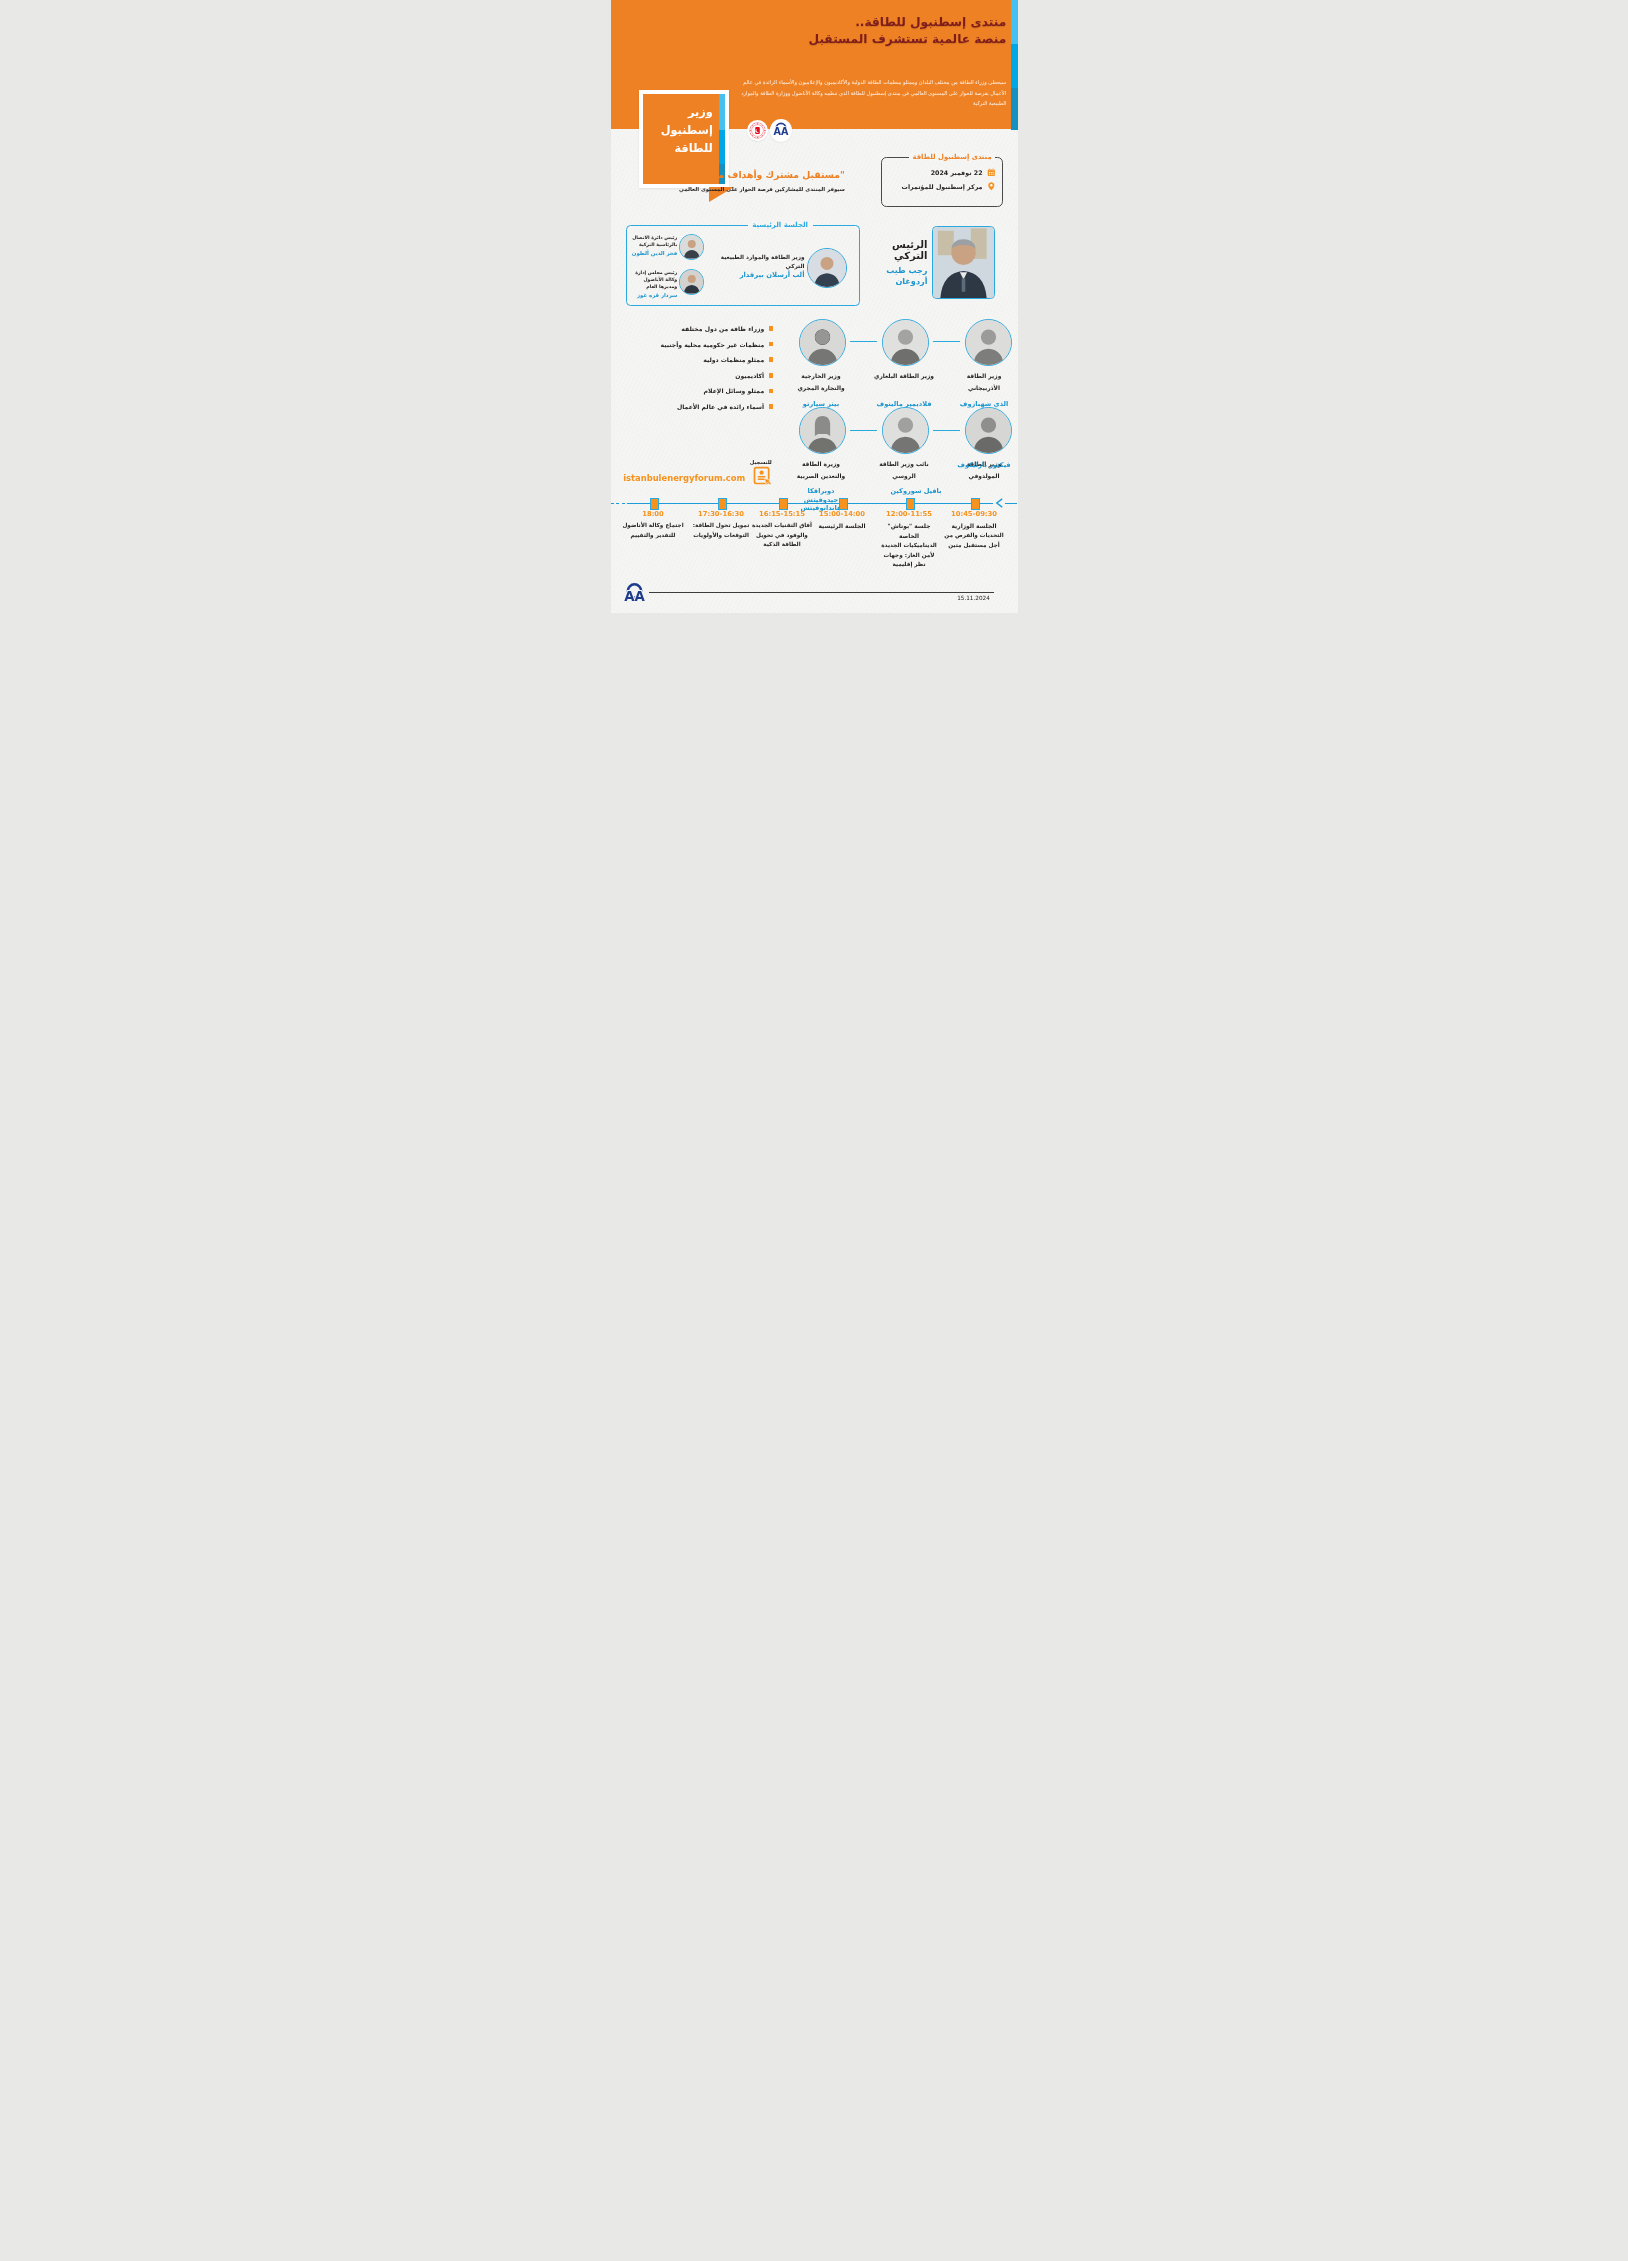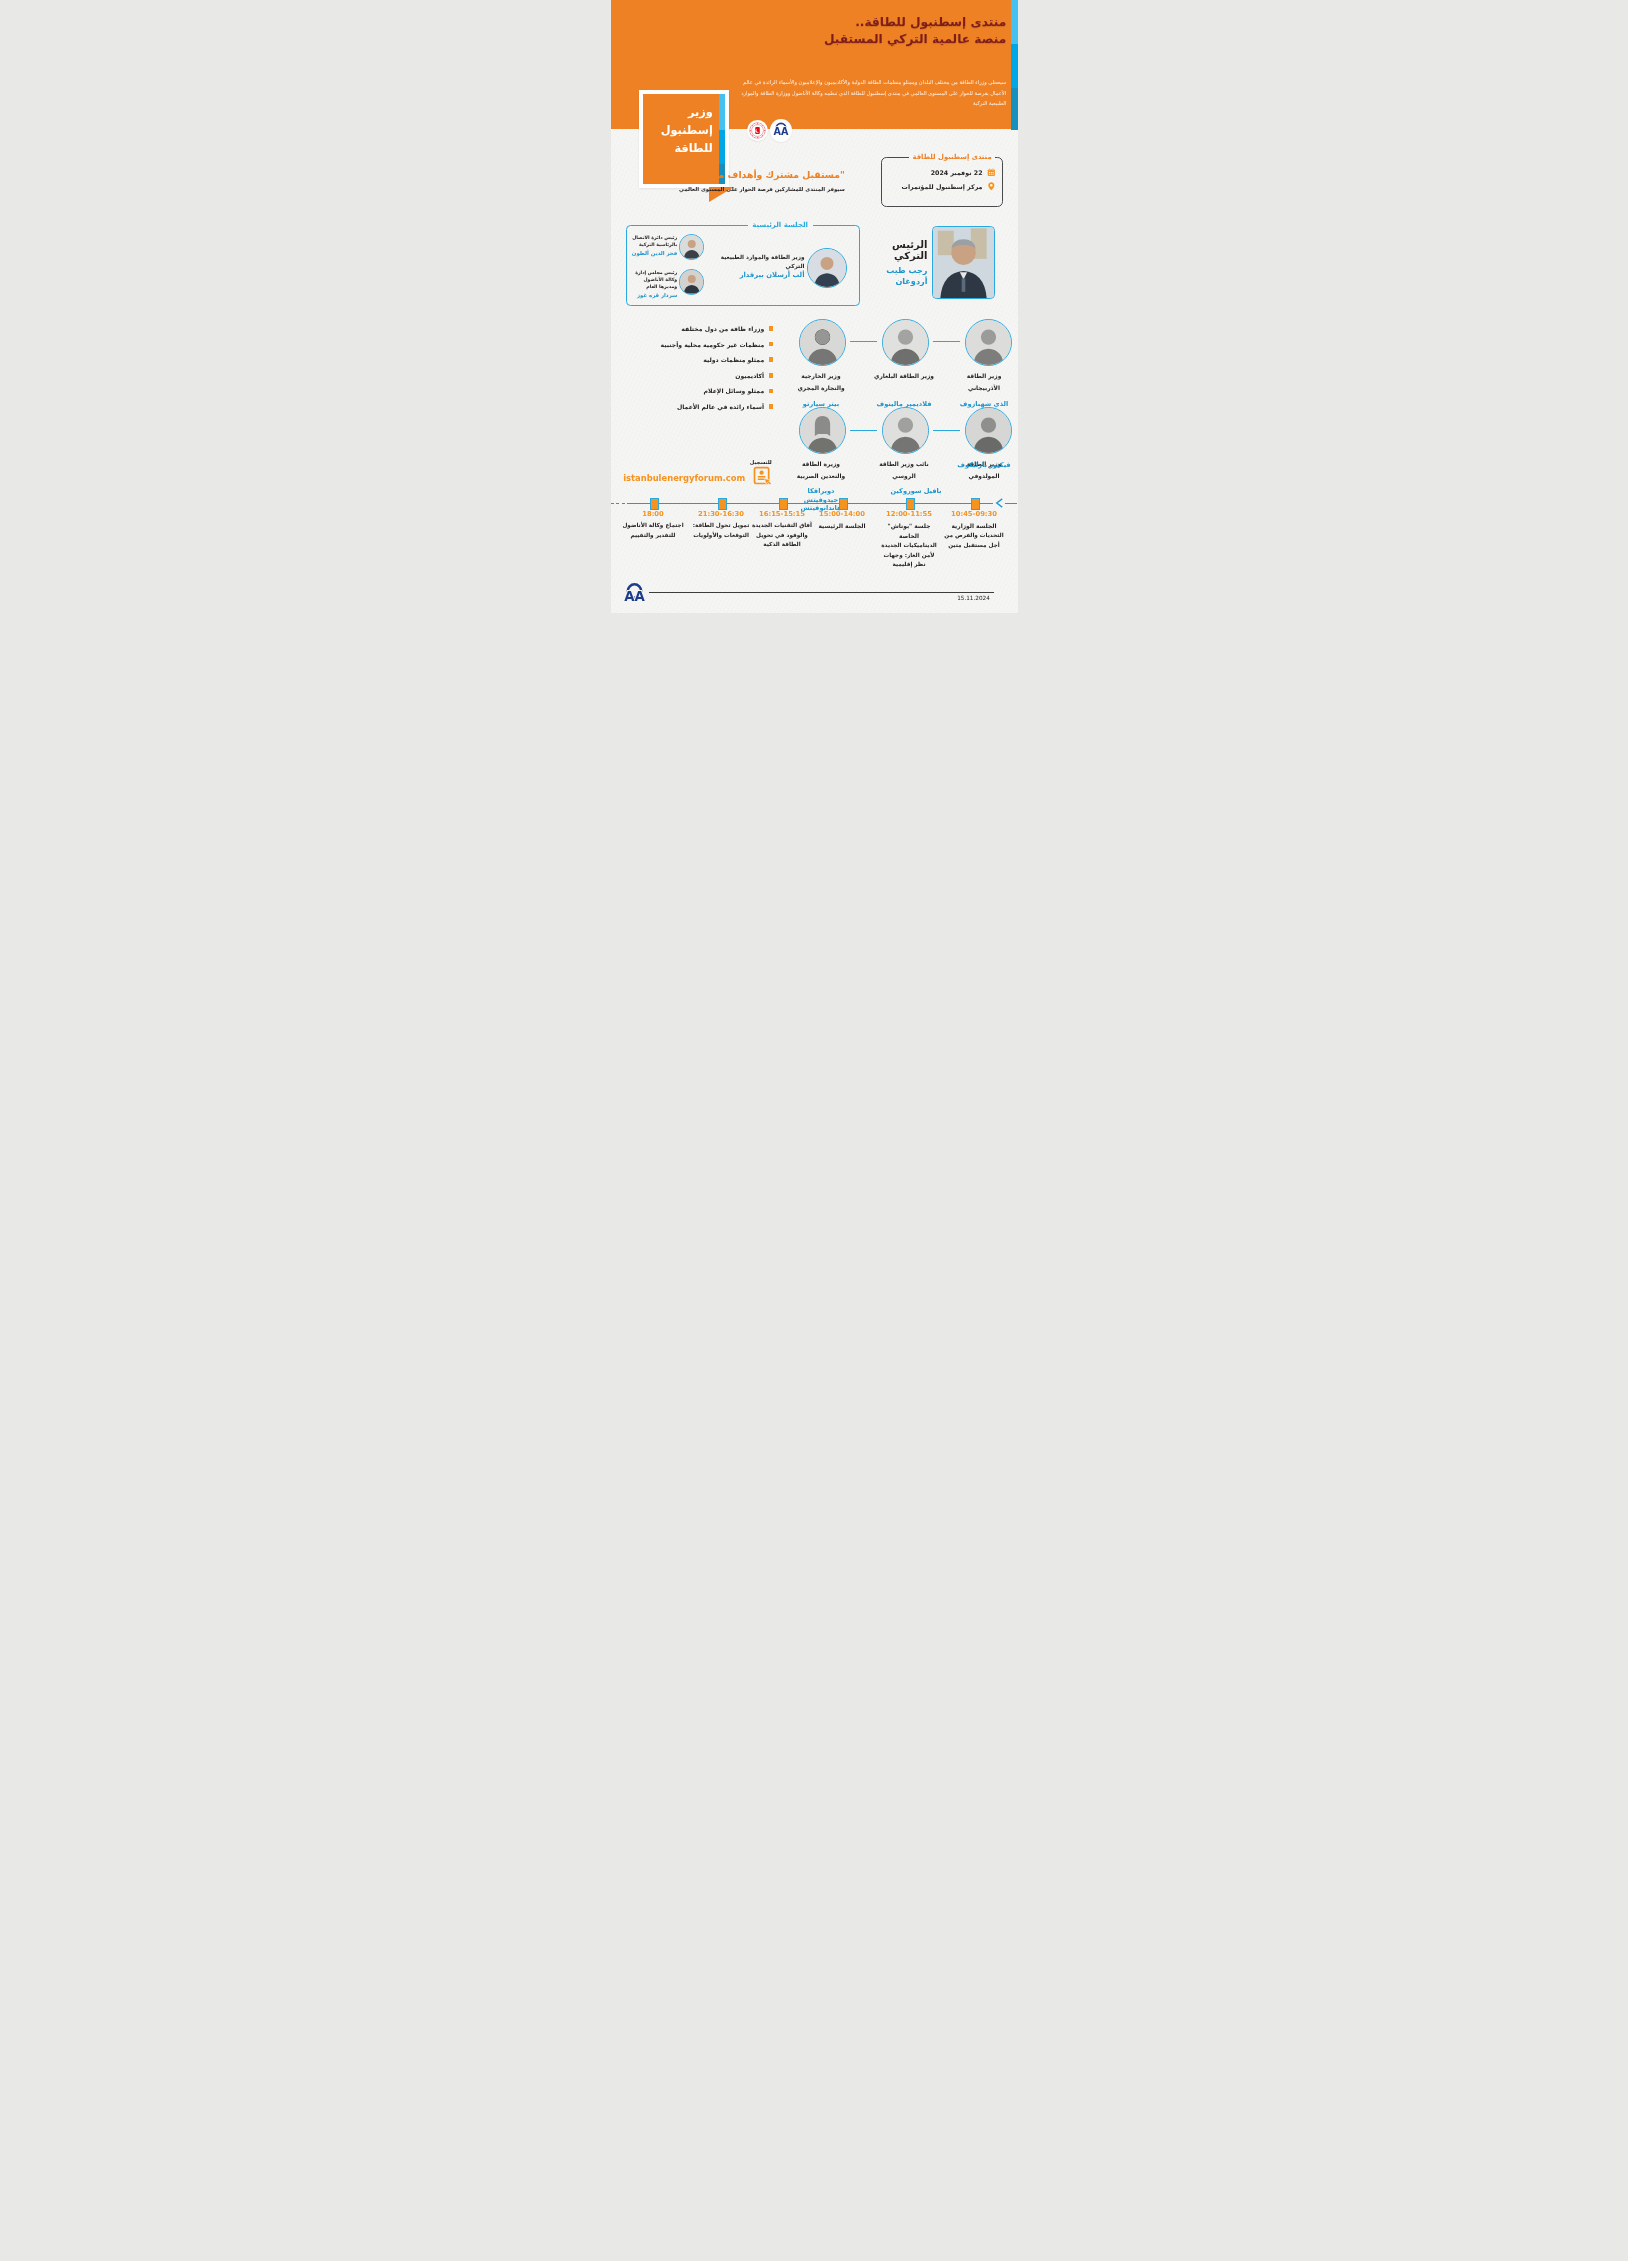--- a/index.html
+++ b/index.html
@@ -102,21 +102,21 @@
   .footer-date{left:336px;top:595px;width:54px;text-align:center;font-size:5.7px;color:#231f20;direction:ltr;}
 </style>
 </head>
 <body>
 
 <div class="canvas">
 
   <div class="abs header">
     <div class="abs header-title rtl">
       <div>منتدى إسطنبول للطاقة..</div>
-      <div>منصة عالمية التركي المستقبل</div>
+      <div>منصة عالمية تستشرف المستقبل</div>
     </div>
     <div class="abs header-desc rtl">سيحظى وزراء الطاقة من مختلف البلدان وممثلو منظمات الطاقة الدولية والأكاديميون والإعلاميون والأسماء الرائدة في عالم الأعمال بفرصة للحوار على المستوى العالمي في منتدى إسطنبول للطاقة الذي تنظمه وكالة الأناضول ووزارة الطاقة والموارد الطبيعية التركية</div>
     <div class="abs edge-stripe">
       <div class="s1"></div>
       <div class="s2"></div>
       <div class="s3"></div>
     </div>
   </div>
 
   <div class="abs badge-outer">
@@ -377,21 +377,21 @@
   <div class="abs marker" style="left:295px;"></div>
   <div class="abs marker" style="left:228px;"></div>
   <div class="abs marker" style="left:168px;"></div>
   <div class="abs marker" style="left:107px;"></div>
   <div class="abs marker" style="left:39px;"></div>
 
   <div class="abs tl-time" style="left:332px;">10:45-09:30</div>
   <div class="abs tl-time" style="left:267px;">12:00-11:55</div>
   <div class="abs tl-time" style="left:200px;">15:00-14:00</div>
   <div class="abs tl-time" style="left:140px;">16:15-15:15</div>
-  <div class="abs tl-time" style="left:79px;">21:30-16:30</div>
+  <div class="abs tl-time" style="left:79px;">17:30-16:30</div>
   <div class="abs tl-time" style="left:11px;">18:00</div>
 
   <div class="abs tl-sess rtl" style="left:332px;">
     <span class="t">الجلسة الوزارية</span>
     <span class="d">التحديات والفرص من أجل مستقبل متين</span>
   </div>
   <div class="abs tl-sess rtl" style="left:267px;">
     <span class="t">جلسة "بوتاش" الخاصة</span>
     <span class="d">الديناميكيات الجديدة لأمن الغاز: وجهات نظر إقليمية</span>
   </div>

